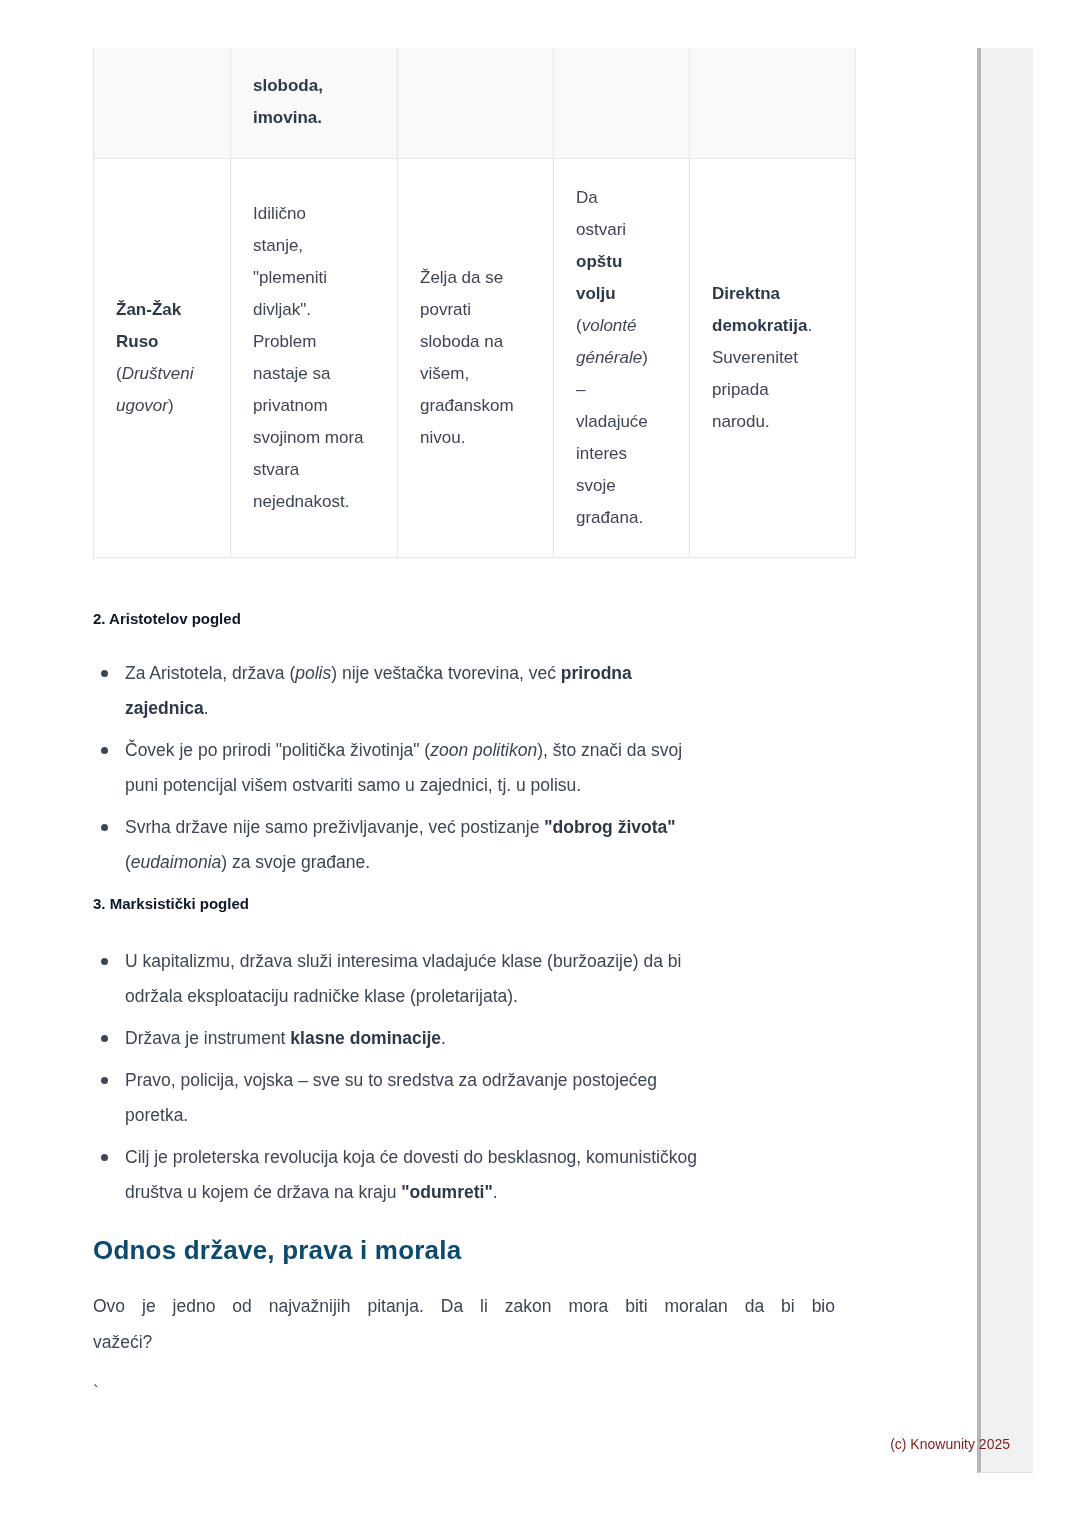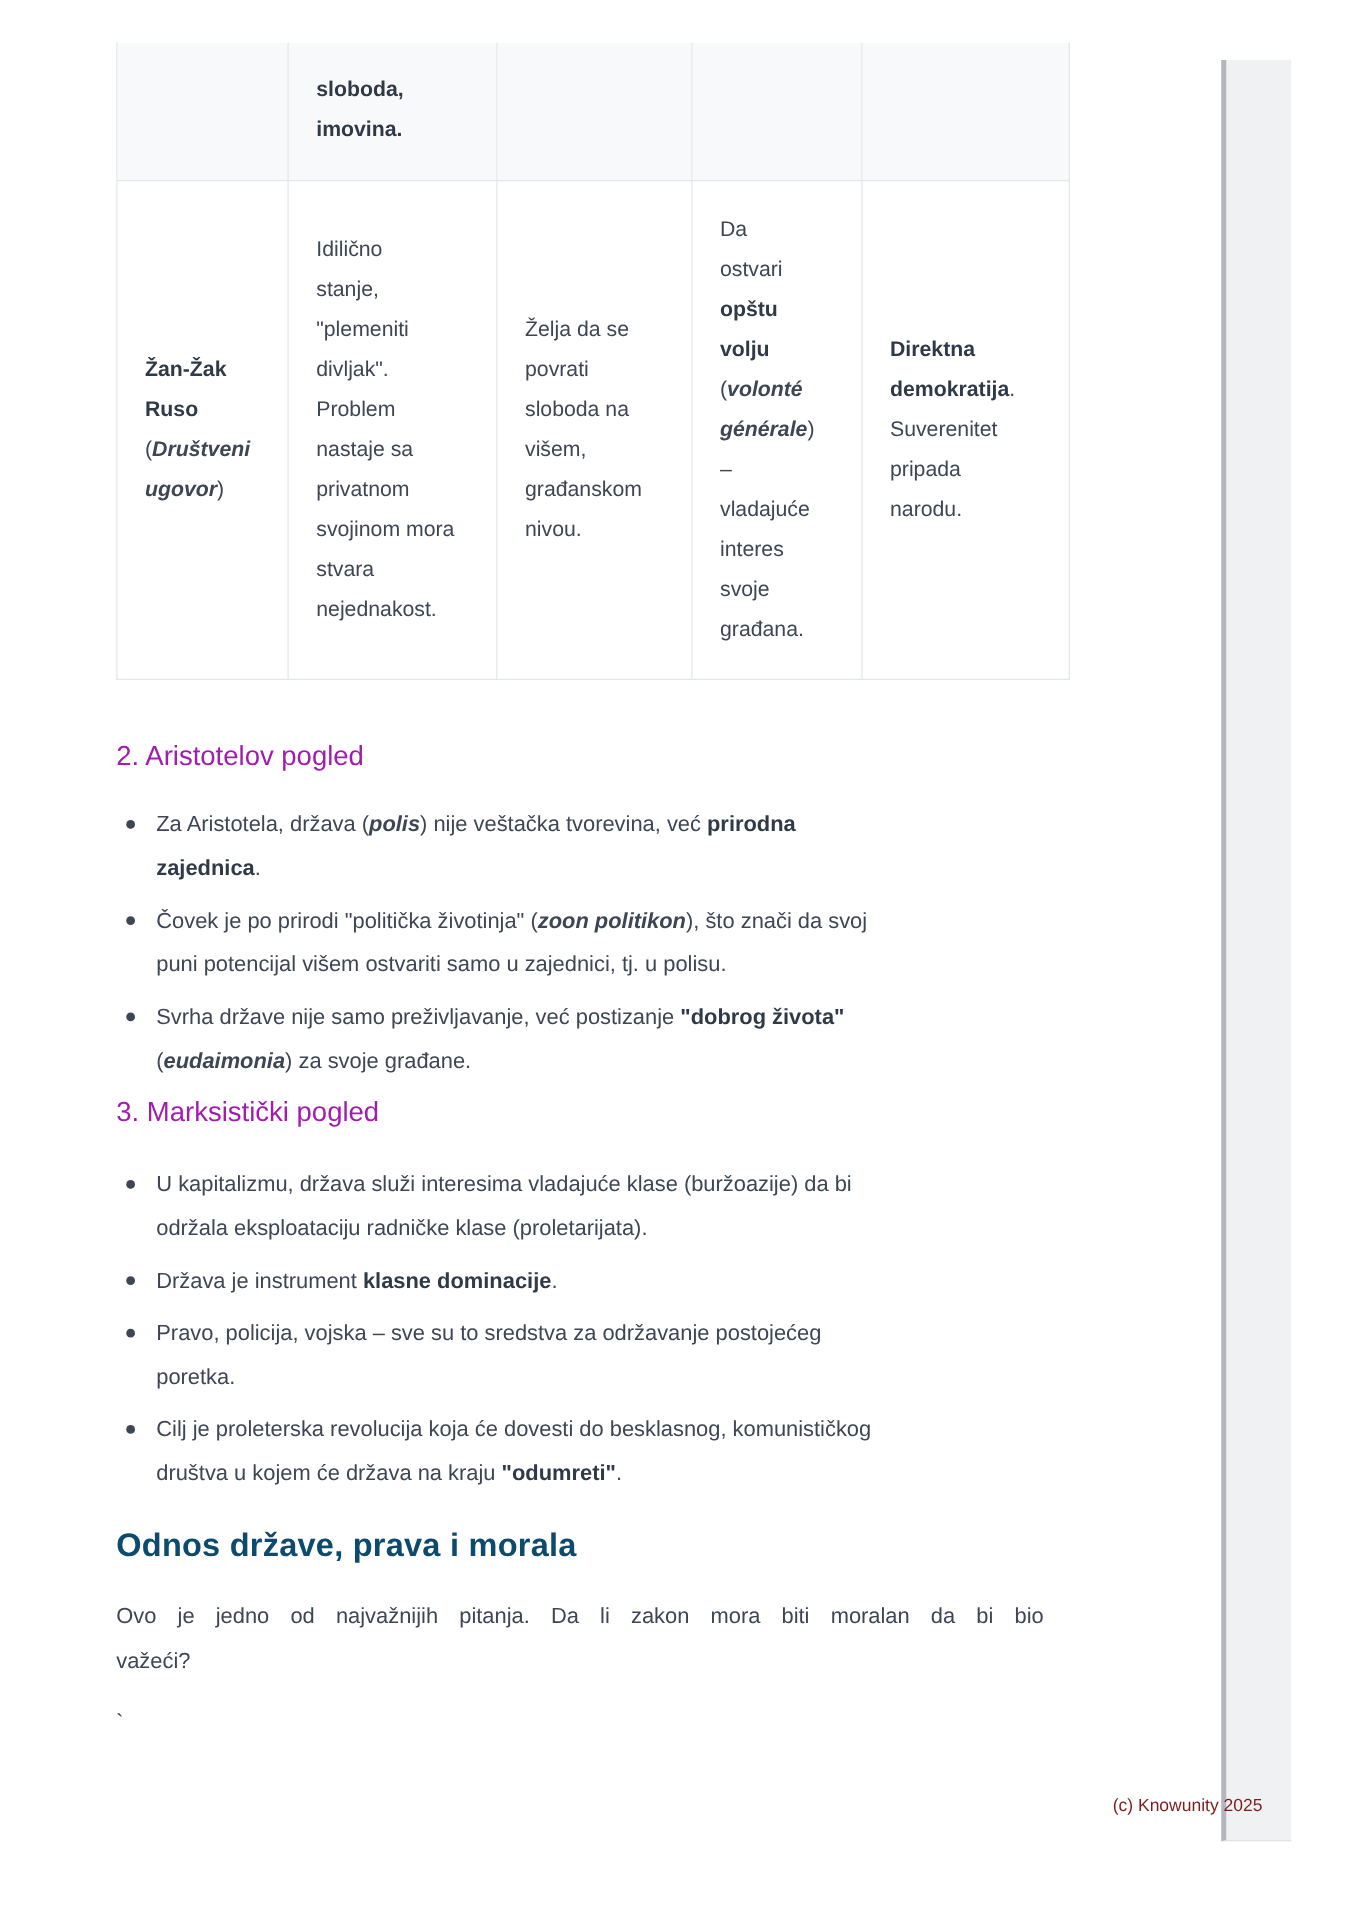--- a/index.html
+++ b/index.html
@@ -1,41 +1,41 @@
 <!DOCTYPE html>
 <html><head>
 <meta charset="utf-8">
 <style>
   html,body{margin:0;padding:0;}
   body{
     width:1080px;height:1528px;position:relative;background:#ffffff;
     font-family:"Liberation Sans","DejaVu Sans",sans-serif;
     color:#3d4654;overflow:hidden;
   }
-  .content{position:absolute;left:93px;top:34px;width:762px;}
+  .content{position:absolute;left:93px;top:48px;width:762px;}
 
   
   table.cmp{border-collapse:collapse;table-layout:fixed;width:762px;}
   table.cmp td{
     border:1px solid #e3e6ea;font-size:17px;line-height:32px;
     vertical-align:middle;padding:0 22px;background:#ffffff;
     overflow:hidden;
   }
   tr.partial td{
     height:86px;background:#f8f9fb;vertical-align:bottom;
     padding:0 22px 24px 22px;border-top:none;
   }
   tr.full td{height:398px;}
 
   .b{font-weight:700;color:#2f3a49;}
-  .i{font-style:italic;font-weight:bold;}
+  .i{font-style:italic;}
 
   
   h3.sec{
-    font-size:22px;line-height:27px;font-weight:400;color:#a21caf;
+    font-size:15px;line-height:27px;font-weight:700;color:#0f172a;
     margin:47px 0 0 0;
   }
   h3.sec2{margin-top:10px;}
   ul.blts{list-style:none;margin:24px 0 0 0;padding:0;}
   ul.blts2{margin-top:27px;}
   ul.blts li{
     position:relative;padding-left:32px;margin:0 0 7px 0;
     font-size:17.5px;line-height:35px;
   }
   ul.blts li .dot{

